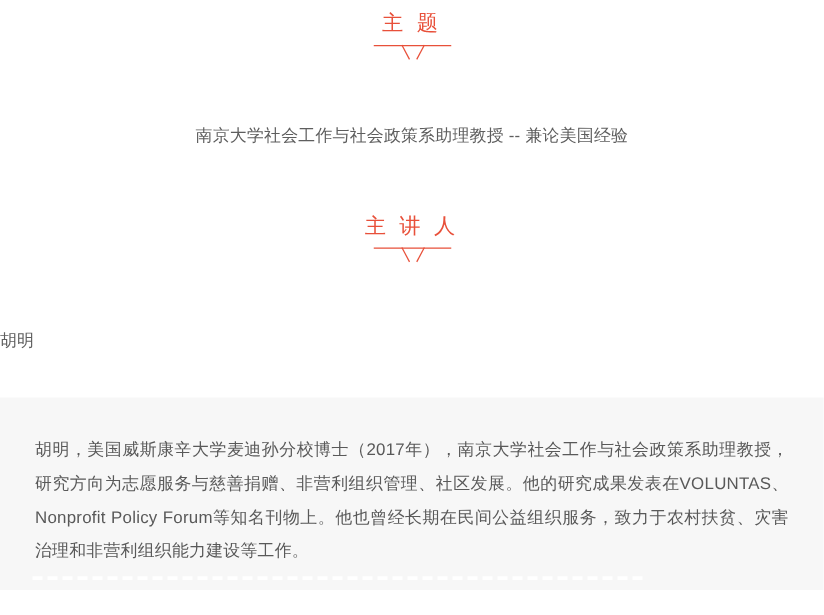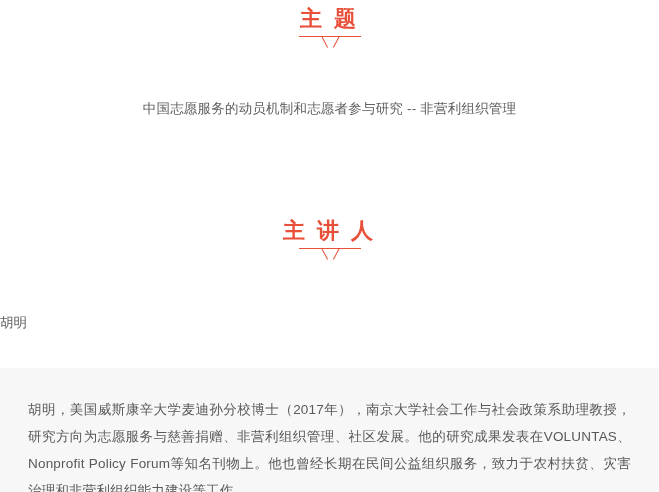--- a/index.html
+++ b/index.html
@@ -23,23 +23,23 @@
   }
 
   
   .section-head {
     text-align: center;
     position: relative;
   }
   .section-head .label {
     display: inline-block;
     color: #e8503a;
-    font-size: 22px;
+    font-size: 17px;
     letter-spacing: 3px;
-    font-weight: bold;
+    font-weight: normal;
     line-height: 22px;
   }
   .bracket {
     width: 62px;
     height: 22px;
     margin: 6px auto 0 auto;
     position: relative;
   }
   .bracket .bar {
     position: absolute;
@@ -78,21 +78,21 @@
     text-align: center;
     font-size: 13.5px;
     color: #5e5e5e;
     line-height: 22px;
     margin-top: 40px;
     letter-spacing: 0.2px;
   }
 
   
   .speaker-head {
-    margin-top: 100px;
+    margin-top: 50px;
     text-align: center;
   }
   .speaker-name {
     text-align: left;
     font-size: 13.5px;
     color: #5e5e5e;
     line-height: 22px;
     margin-top: 42px;
   }
 
@@ -133,21 +133,21 @@
 
   <div class="section-head title-head">
     <div class="label">主 题</div>
     <div class="bracket">
       <span class="bar"></span>
       <span class="tick-left"></span>
       <span class="tick-right"></span>
     </div>
   </div>
 
-  <div class="topic-text">中国志愿服务的动员机制和志愿者参与研究 -- 非营利组织管理</div>
+  <div class="topic-text">南京大学社会工作与社会政策系助理教授 -- 兼论美国经验</div>
 
   <div class="section-head speaker-head">
     <div class="label">主 讲 人</div>
     <div class="bracket">
       <span class="bar"></span>
       <span class="tick-left"></span>
       <span class="tick-right"></span>
     </div>
   </div>
 

